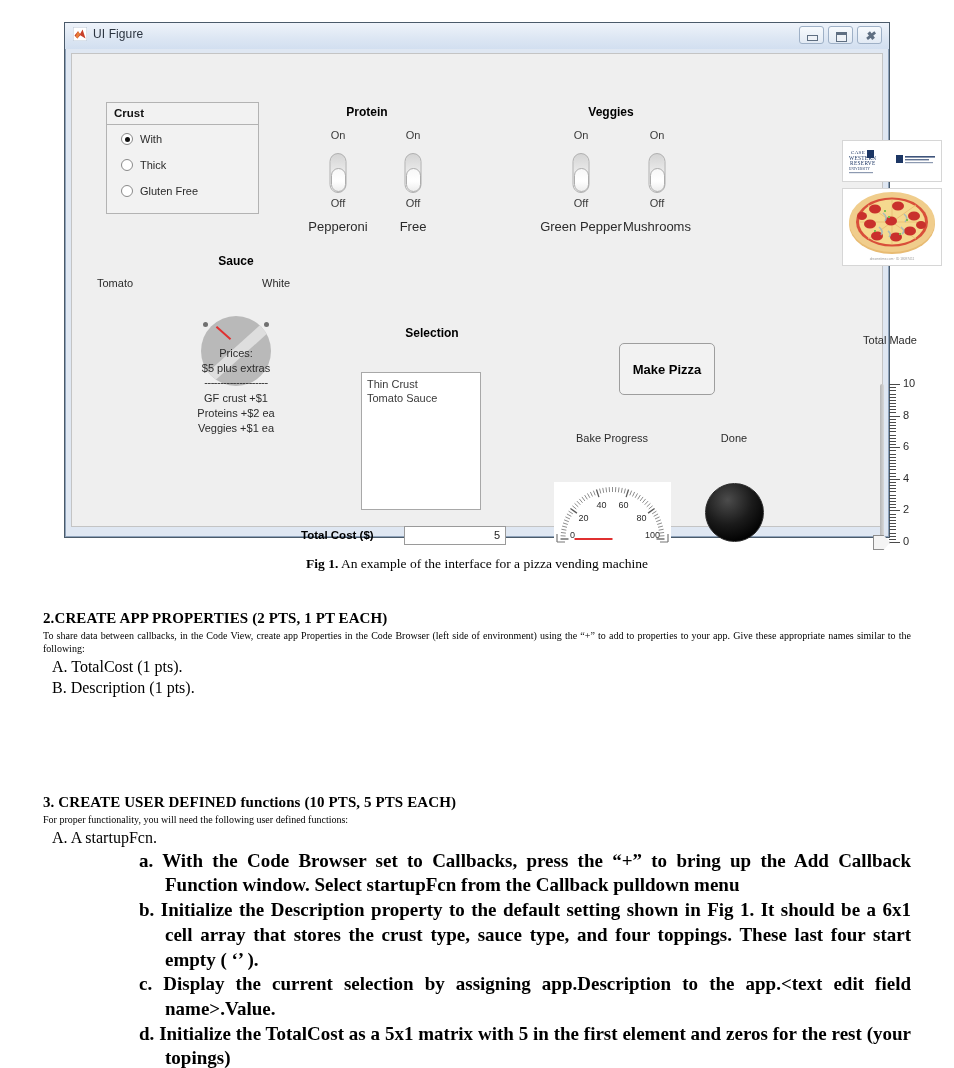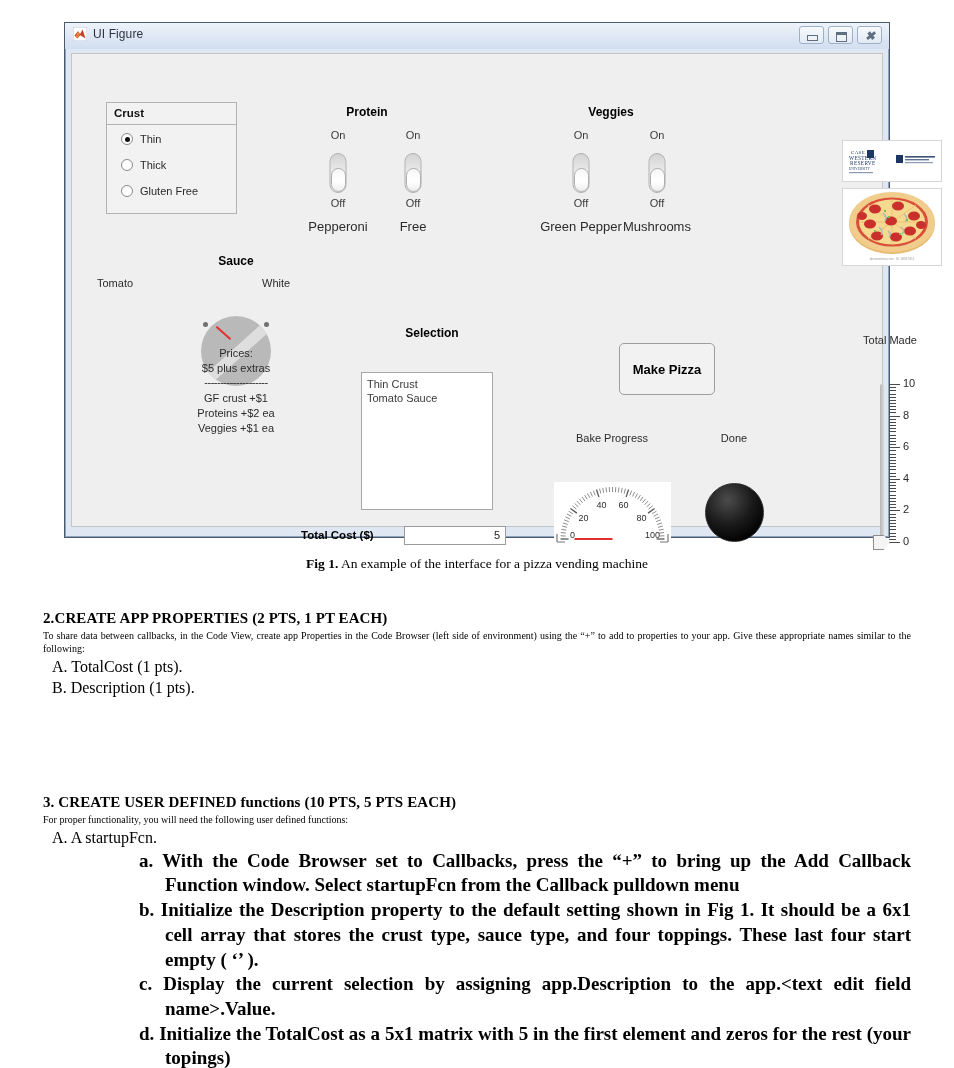--- a/index.html
+++ b/index.html
@@ -50,21 +50,21 @@
   
   .mlabel{
     position:absolute;font-family:"Liberation Sans", sans-serif;
     font-size:11px;color:#2b2b2b;white-space:nowrap;
   }
   .mlabel.bold{font-weight:bold;font-size:12px;color:#000;}
   .mlabel.center{transform:translateX(-50%);text-align:center;}
 
   
   #crust-panel{
-    position:absolute;left:34px;top:48px;width:131px;height:112px;
+    position:absolute;left:34px;top:48px;width:153px;height:112px;
     background:#f2f2f2;border:1px solid #b3b3b3;box-sizing:border-box;
   }
   #crust-title-bar{
     position:absolute;left:0;top:0;width:100%;height:22px;
     border-bottom:1px solid #b3b3b3;box-sizing:border-box;
   }
   #crust-title{
     position:absolute;left:7px;top:4px;font-family:"Liberation Sans",sans-serif;
     font-size:11.5px;font-weight:bold;color:#111;
   }
@@ -116,21 +116,21 @@
     background:#dedede;transform:rotate(-42deg);transform-origin:50% 50%;
   }
   #knob-needle{
     position:absolute;left:13px;top:16px;width:19px;height:2px;
     background:#e03030;transform:rotate(42deg);transform-origin:50% 50%;
   }
   .knob-dot{position:absolute;width:5px;height:5px;border-radius:50%;background:#707070;}
 
   
   #selection-box{
-    position:absolute;left:289px;top:318px;width:132px;height:138px;
+    position:absolute;left:289px;top:318px;width:120px;height:138px;
     background:#ffffff;border:1px solid #a8a8a8;box-sizing:border-box;padding:4px 5px;
     overflow:hidden;
   }
   .sel-item{
     font-family:"Liberation Sans",sans-serif;font-size:11px;color:#3a3a3a;line-height:14px;
   }
 
   
   #total-cost-field{
     position:absolute;left:332px;top:472px;width:102px;height:19px;
@@ -235,21 +235,21 @@
   </div>
 
   <div id="figure-canvas">
 
     <div id="crust-panel">
       <div id="crust-title-bar">
         <span id="crust-title">Crust</span>
       </div>
       <div class="radio-row" style="top:30px;">
         <span class="radio on"></span>
-        <span class="radio-lbl">Thin</span>
+        <span class="radio-lbl">With</span>
       </div>
       <div class="radio-row" style="top:56px;">
         <span class="radio"></span>
         <span class="radio-lbl">Thick</span>
       </div>
       <div class="radio-row" style="top:82px;">
         <span class="radio"></span>
         <span class="radio-lbl">Gluten Free</span>
       </div>
     </div>

